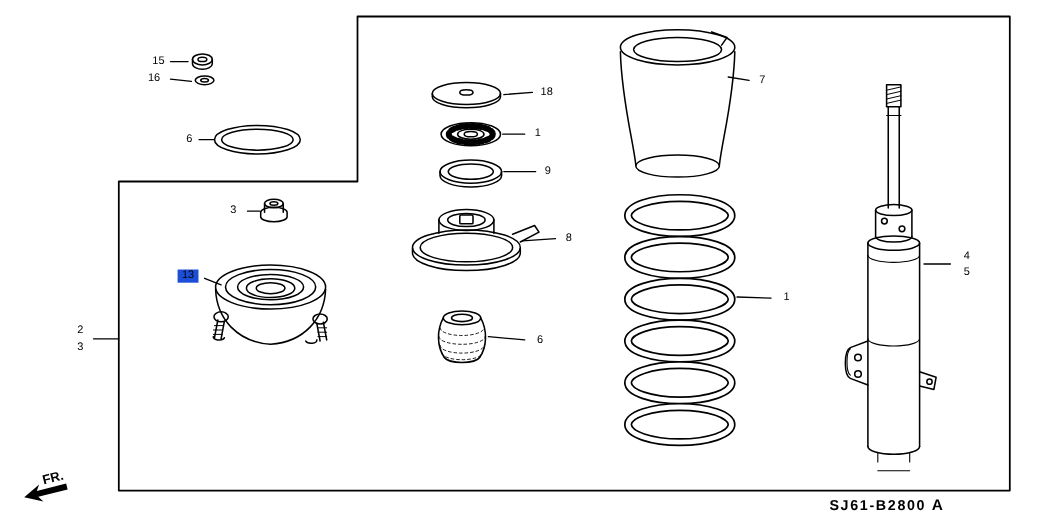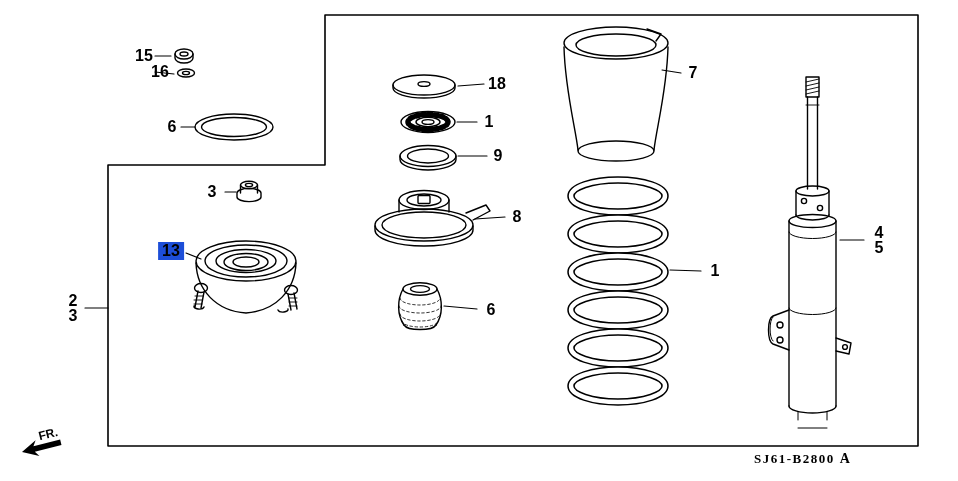--- a/index.html
+++ b/index.html
@@ -3,27 +3,27 @@
 <meta charset="utf-8">
 <style>
   html,body { margin:0; padding:0; background:#fff; }
   .stage {
     position:relative; width:958px; height:481px; background:#fff;
     font-family:"Liberation Sans", sans-serif; overflow:hidden;
   }
   .stage svg { position:absolute; left:0; top:0; }
   .label {
     position:absolute; transform:translate(-50%,-50%);
-    font-weight:bold; font-size:16px; color:#000; line-height:1;
+    font-weight:normal; font-size:10px; color:#000; line-height:1;
     white-space:nowrap; cursor:default;
   }
   .label.hl { background:#1d4ed8; padding:1px 4px; }
   .code {
     position:absolute; left:754px; top:451px;
-    font-family:Liberation Serif, serif;
+    font-family:Liberation Sans, sans-serif;
     font-weight:bold; font-size:13px; letter-spacing:1.5px; color:#000;
   }
   .code .sfx { margin-left:5px; font-size:14px; letter-spacing:0; }
 </style>
 </head>
 <body>
 
 <div class="stage">
 
   <svg width="958" height="481" viewBox="0 0 958 481" xmlns="http://www.w3.org/2000/svg">
@@ -162,21 +162,21 @@
       <path d="M798,412 v8 m29,-8 v8 m-29,8 h29" stroke-width="1"></path>
     </g>
 
     <g transform="translate(22,452) rotate(-14)">
       <path fill="#000" stroke="none" d="M0,0 L16,-8 L12.5,-2.8 L40,-2.8 L40,2.8 L12.5,2.8 L16,8 Z"></path>
       <text x="20" y="-7" font-size="12" font-weight="bold" fill="#000" font-family="Liberation Sans, sans-serif">FR.</text>
     </g>
   </svg>
 
   <div class="label" style="left:144px; top:56px">15</div>
-  <div class="label" style="left:160px; top:72px">16</div>
+  <div class="label" style="left:140px; top:72px">16</div>
   <div class="label" style="left:172px; top:127px">6</div>
   <div class="label" style="left:212px; top:192px">3</div>
   <div class="label hl" style="left:171px; top:251px">13</div>
   <div class="label" style="left:73px;  top:301px">2</div>
   <div class="label" style="left:73px;  top:316px">3</div>
   <div class="label" style="left:497px; top:84px">18</div>
   <div class="label" style="left:489px; top:122px">1</div>
   <div class="label" style="left:498px; top:156px">9</div>
   <div class="label" style="left:517px; top:217px">8</div>
   <div class="label" style="left:491px; top:310px">6</div>

